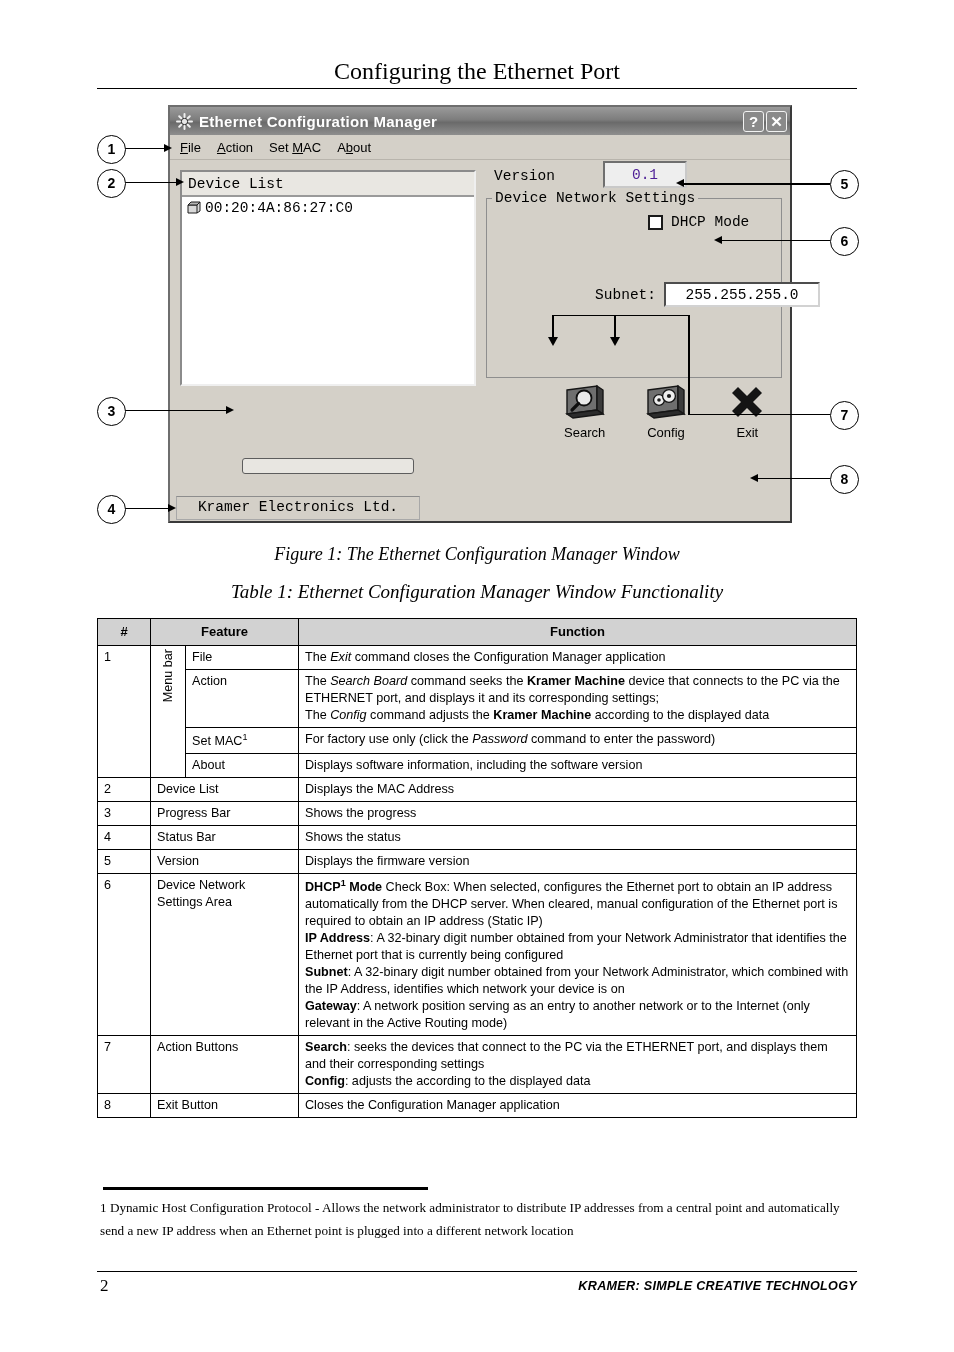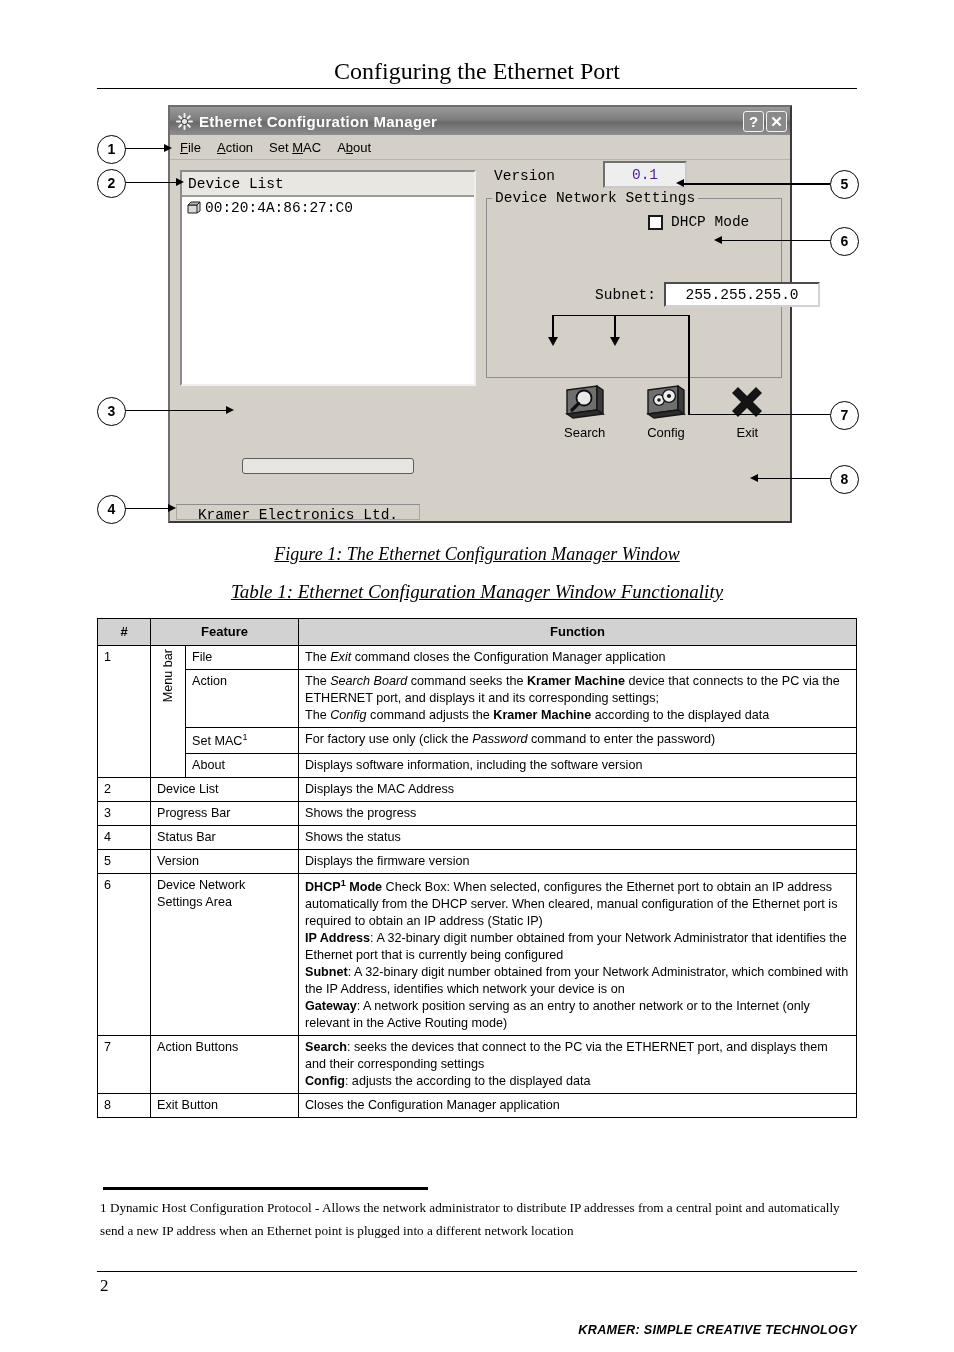--- a/index.html
+++ b/index.html
@@ -364,33 +364,31 @@
     width: 244px;
     border: 1.6px solid #a8a8a8;
     border-top-color: #8d8d8d;
     background: #d4d0c8;
     font-family: "Liberation Mono", monospace;
     font-size: 14.5px;
     line-height: 20px;
     text-align: center;
     box-sizing: border-box;
     white-space: nowrap;
-    margin-top: 8px;
   }
 
   
   .caption-line {
     position: absolute;
     left: 97px;
     width: 760px;
     text-align: center;
     font-family: "Liberation Serif", serif;
     font-style: italic;
     font-size: 18px;
-    text-decoration: underline;
   }
 
   
   table.func-table {
     position: absolute;
     left: 97px;
     top: 618px;
     width: 760px;
     border-collapse: collapse;
     font-family: "Liberation Sans", sans-serif;
@@ -465,21 +463,20 @@
   }
   .footer-brand {
     position: absolute;
     right: 97px;
     top: 1279px;
     font-family: "Liberation Sans", sans-serif;
     font-size: 12.6px;
     font-weight: bold;
     font-style: italic;
     letter-spacing: 0.3px;
-    margin-top: 44px;
   }
 </style>
 </head>
 <body>
 
 <div class="page-header">Configuring the Ethernet Port</div>
 <div class="header-rule"></div>
 
 <div class="figure-area">
 

